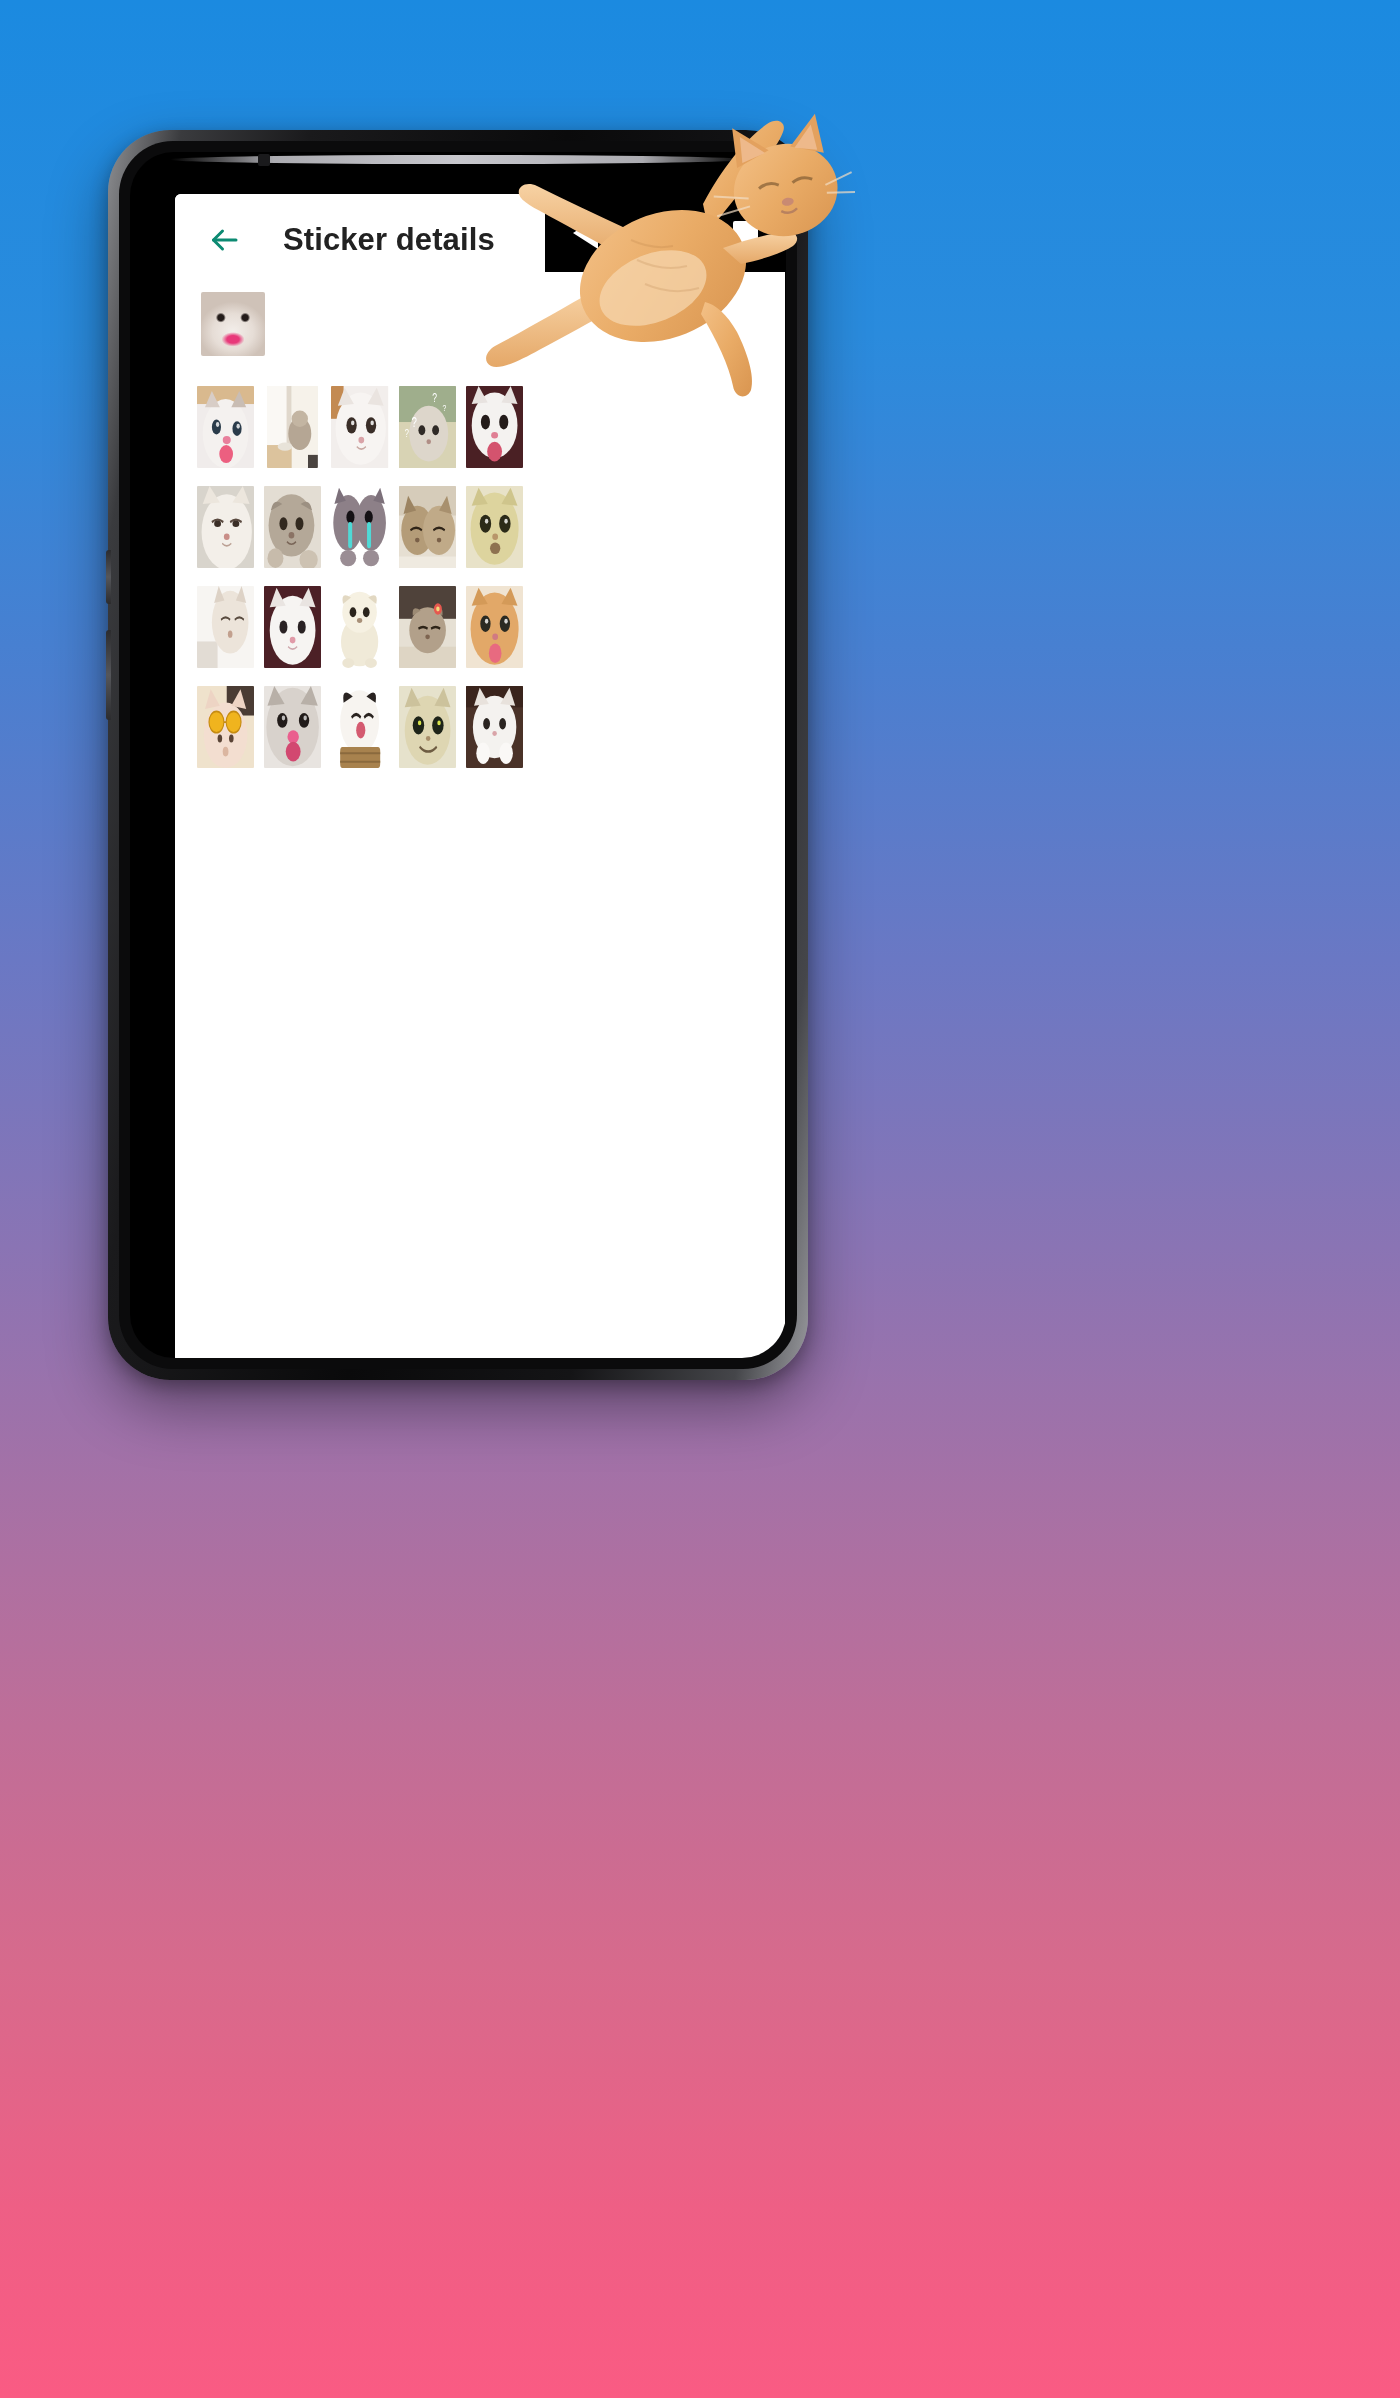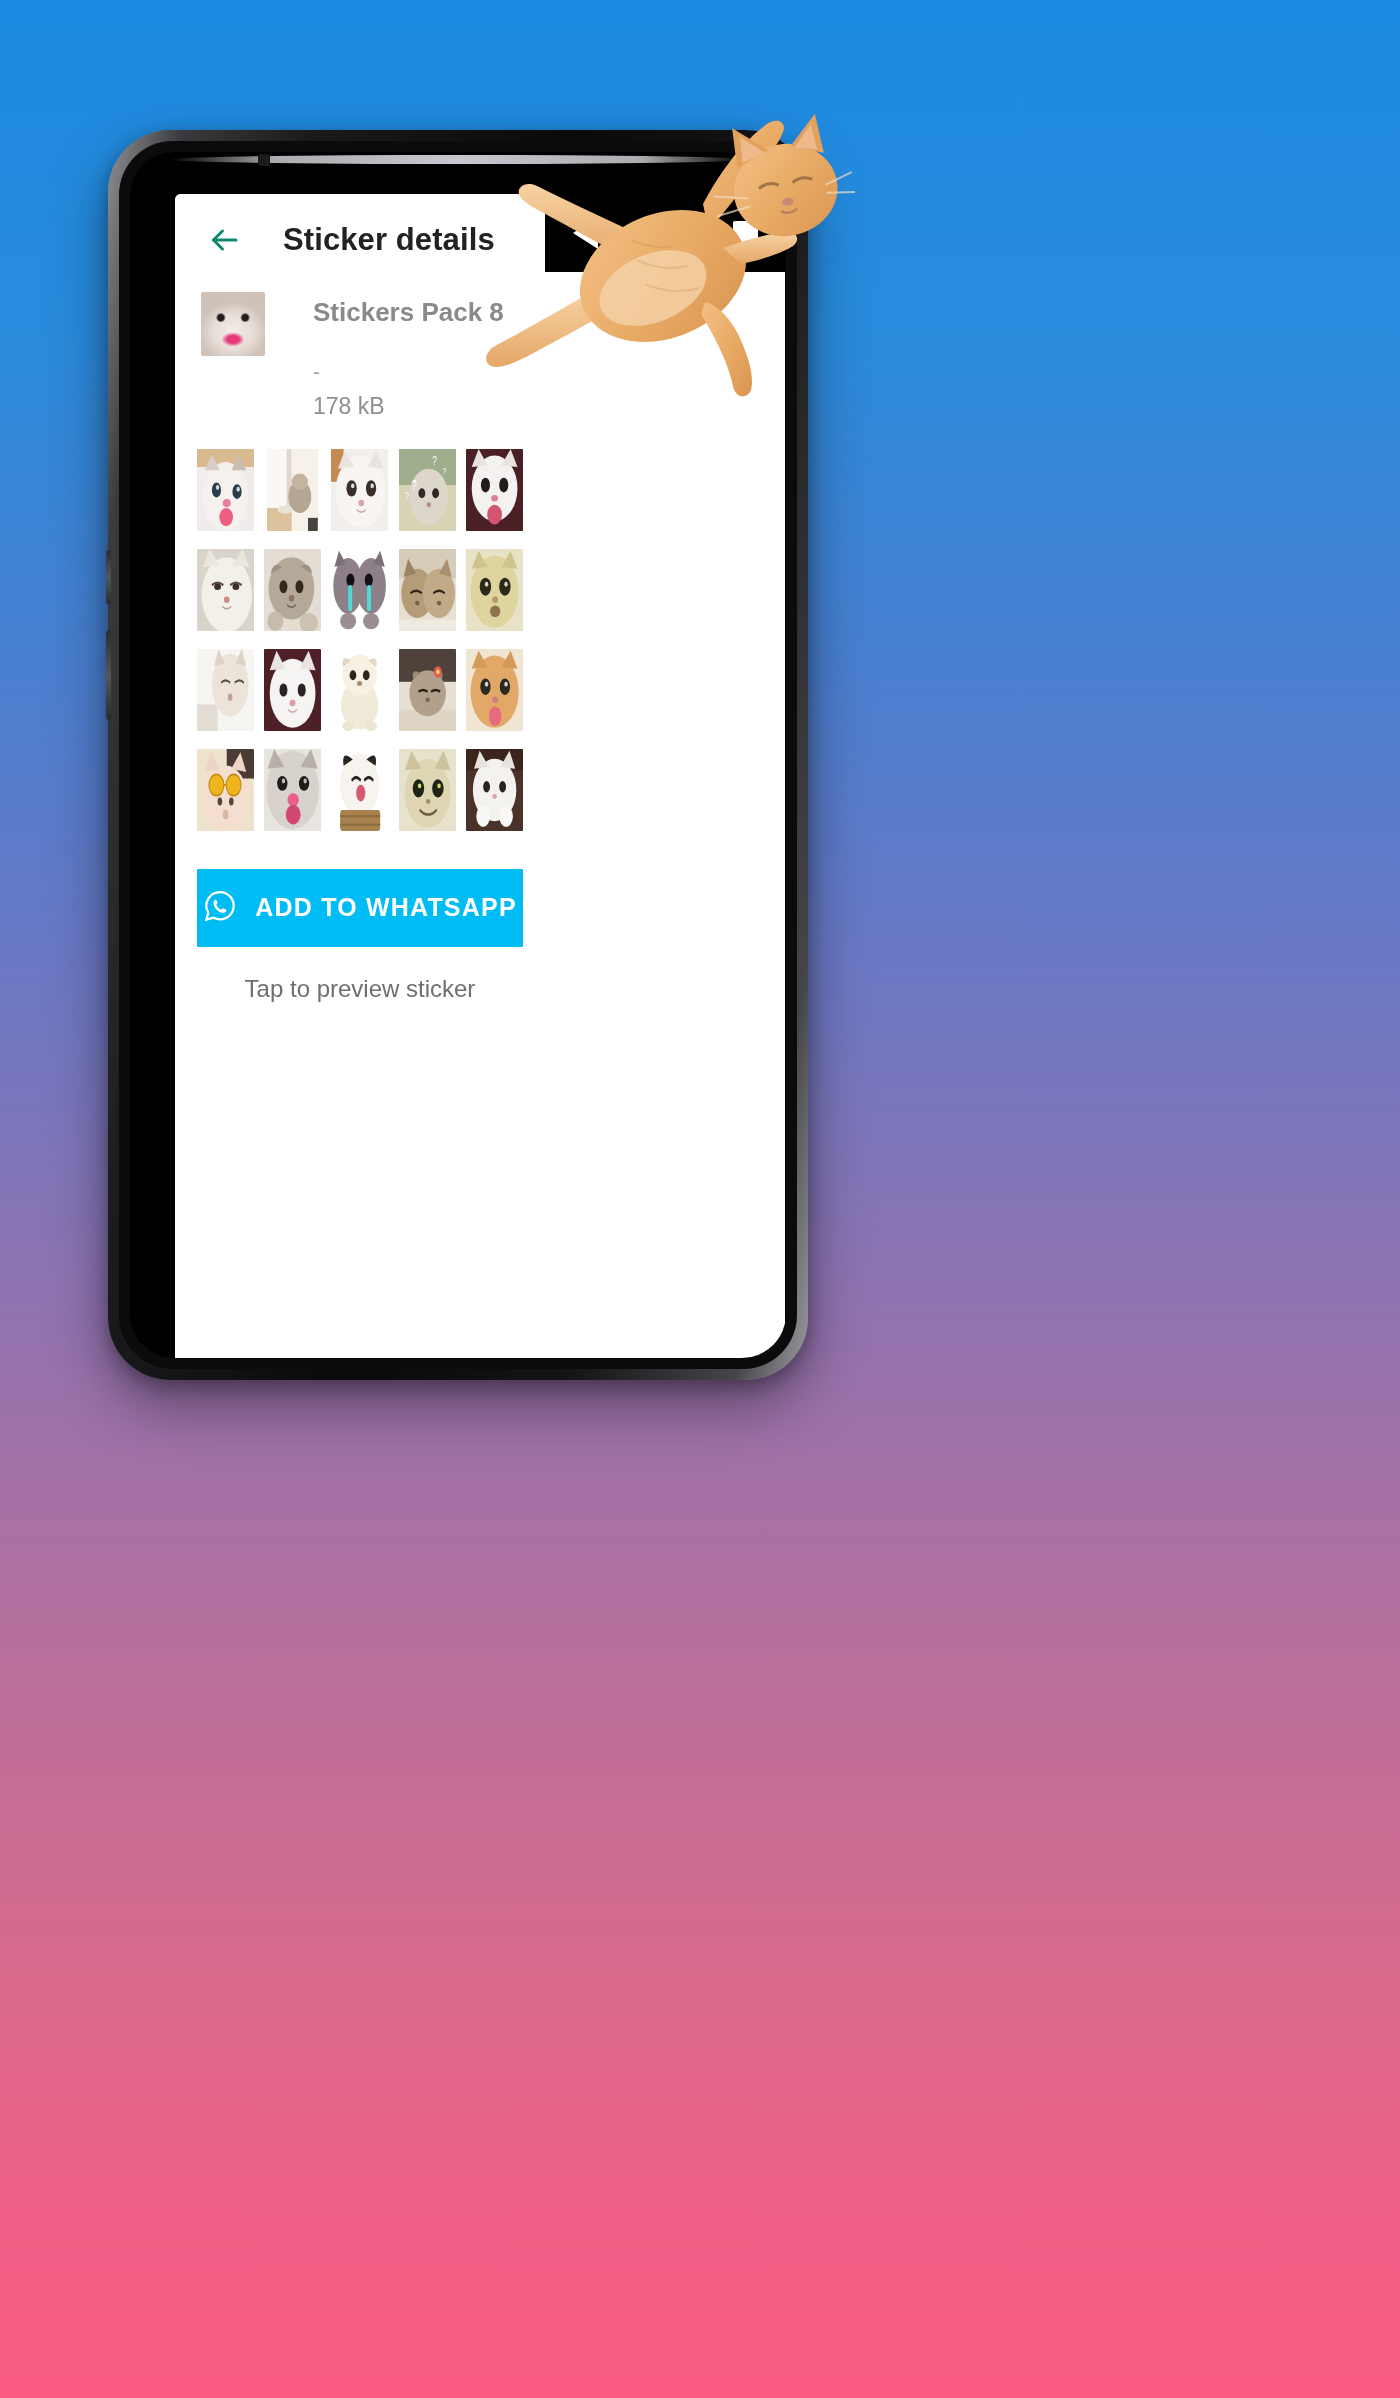--- a/index.html
+++ b/index.html
@@ -294,25 +294,20 @@
                 <line x1="20" y1="12" x2="5" y2="12"></line>
                 <polyline points="11 18 5 12 11 6"></polyline>
               </svg>
             </span>
           </div>
           <div class="toolbar-title">Sticker details</div>
         </div>
 
         <div class="pack-info">
           <div class="pack-thumb"></div>
-          <div class="pack-meta">
-            <div class="pack-name">Stickers Pack 8</div>
-            <div class="pack-author">-</div>
-            <div class="pack-size">178 kB</div>
-          </div>
         </div>
 
         <div class="sticker-grid">
 
           <div class="sticker-cell">
             <svg class="sticker-img" viewBox="0 0 100 100" preserveAspectRatio="none">
               <rect width="100" height="100" fill="#f0eceb"></rect>
               <rect y="0" width="100" height="22" fill="#d9b98e"></rect>
               <ellipse cx="50" cy="58" rx="40" ry="42" fill="#f4f1ef"></ellipse>
               <path d="M14 26 L26 6 L40 26 Z" fill="#d8cdc6"></path>
@@ -588,32 +583,20 @@
               <ellipse cx="36" cy="46" rx="6" ry="7" fill="#2a2420"></ellipse>
               <ellipse cx="64" cy="46" rx="6" ry="7" fill="#2a2420"></ellipse>
               <ellipse cx="50" cy="58" rx="4" ry="3" fill="#d9a4a8"></ellipse>
               <ellipse cx="30" cy="82" rx="12" ry="13" fill="#faf8f6"></ellipse>
               <ellipse cx="70" cy="82" rx="12" ry="13" fill="#faf8f6"></ellipse>
             </svg>
           </div>
 
         </div>
 
-        <div class="cta-wrap">
-          <button class="cta-button">
-            <span>
-              <svg width="34" height="34" viewBox="0 0 24 24" fill="none" stroke="#ffffff" stroke-width="1.6">
-                <path d="M12 2.2a9.6 9.6 0 0 0-8.3 14.4L2.4 21.6l5.2-1.3A9.6 9.6 0 1 0 12 2.2z"></path>
-                <path d="M8.6 7.4c.3-.1.6 0 .8.4l.8 1.6c.1.3 0 .6-.2.8l-.5.5c-.1.2-.2.4 0 .7a7 7 0 0 0 3 3c.3.2.5.1.7 0l.5-.5c.2-.2.5-.3.8-.2l1.6.8c.4.2.5.5.4.8-.3.9-1.2 1.5-2.1 1.5-3.4 0-7-3.6-7-7 0-.9.5-1.9 1.2-2.4z" fill="#ffffff" stroke="none"></path>
-              </svg>
-            </span>
-            <span class="cta-label">ADD TO WHATSAPP</span>
-          </button>
-          <div class="hint-text">Tap to preview sticker</div>
-        </div>
 
       </div>
 
       <div class="nav-bar">
         <div class="nav-btn">
           <span class="nav-back-tri"></span>
         </div>
         <div class="nav-btn">
           <span class="nav-home-circle"></span>
         </div>

